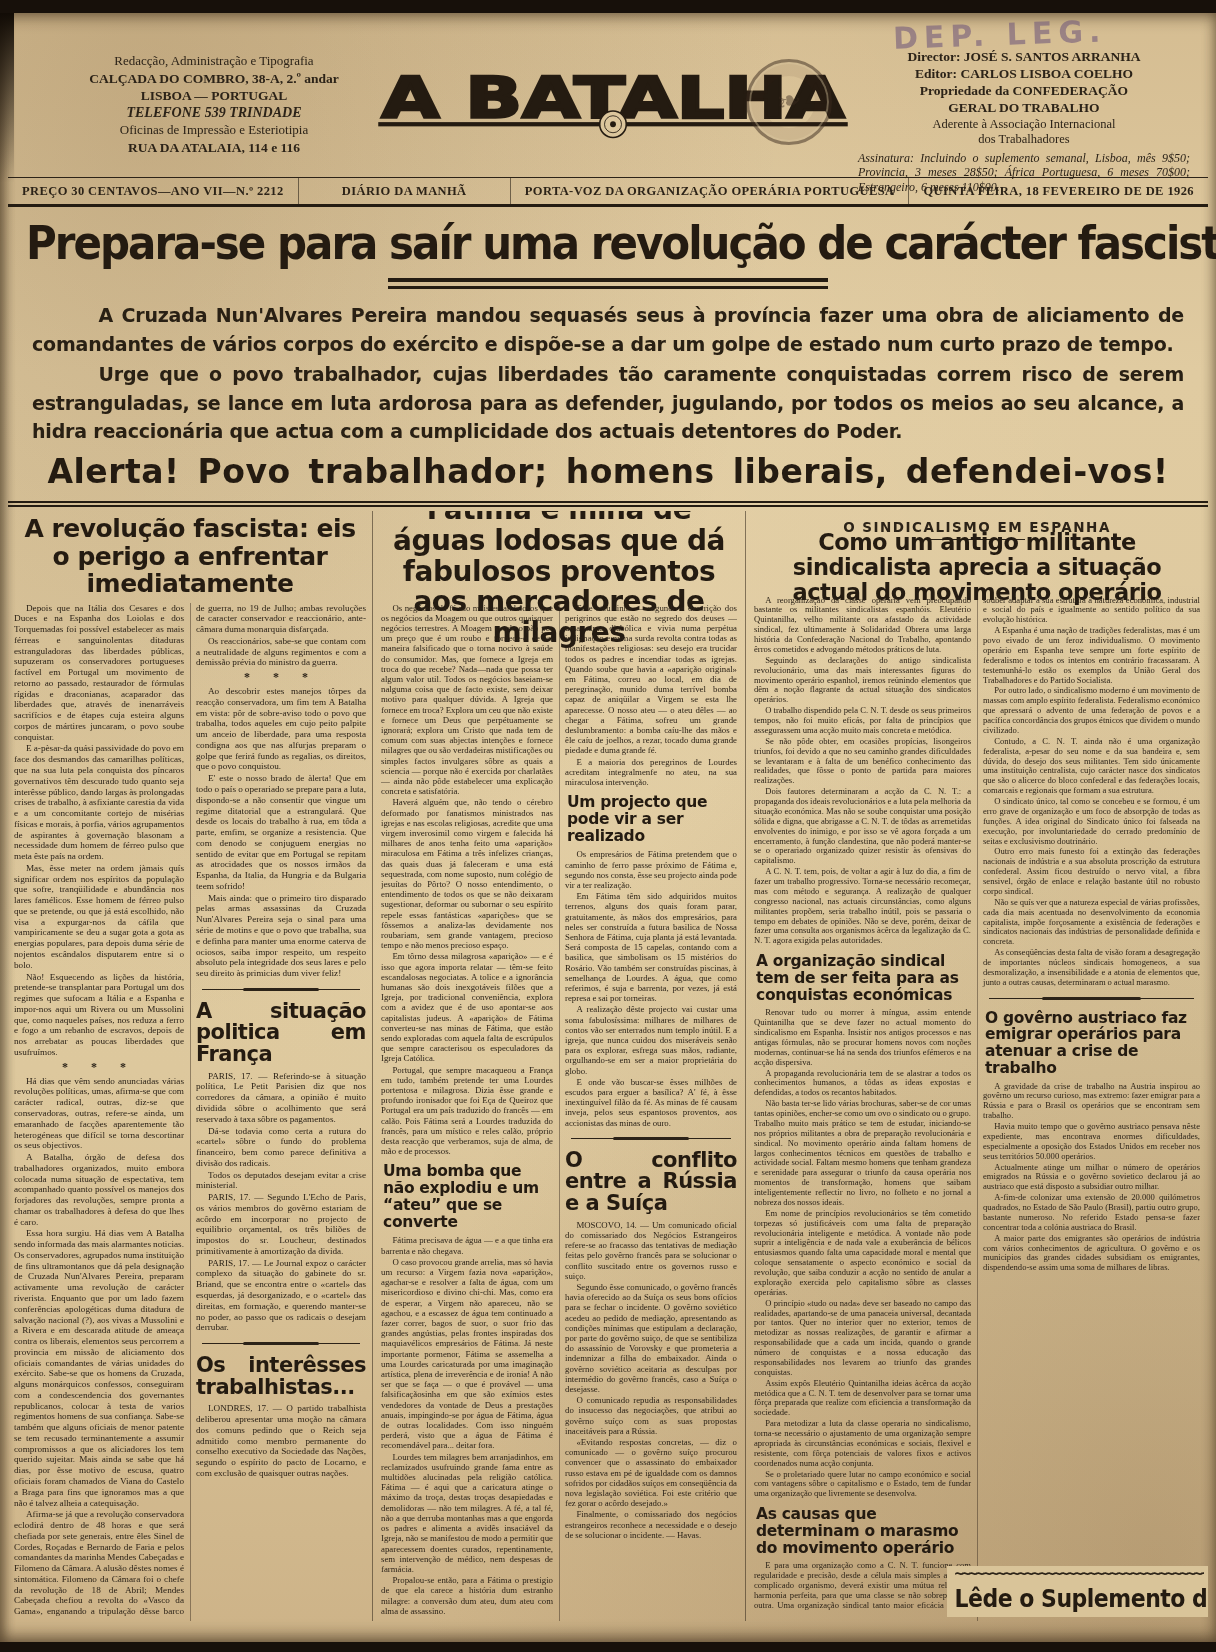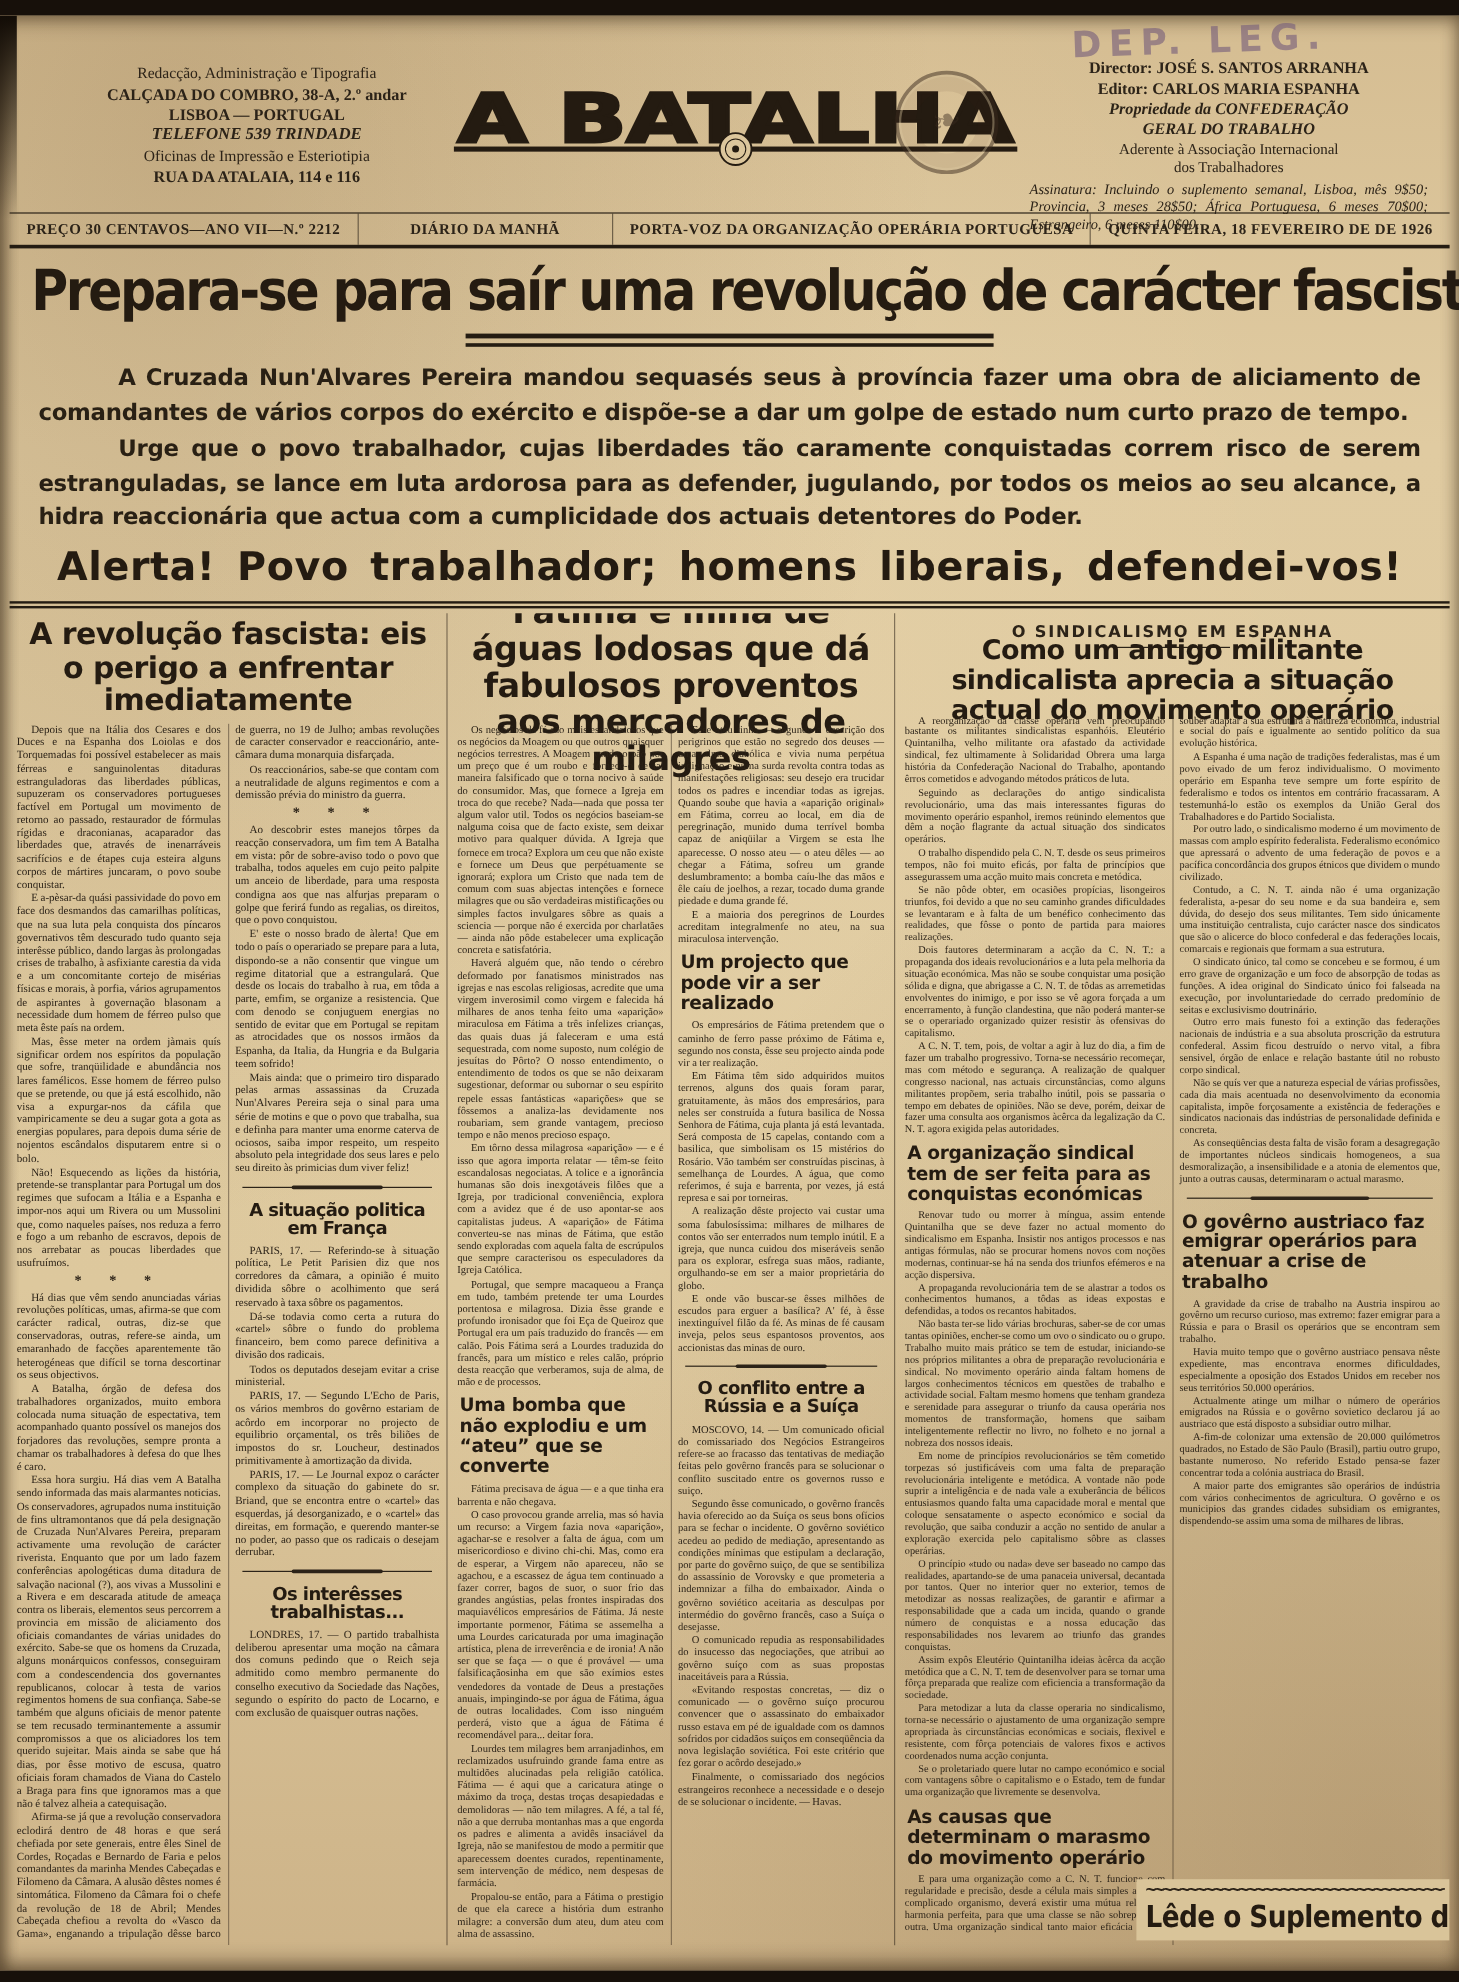--- a/index.html
+++ b/index.html
@@ -40,21 +40,21 @@
     position:absolute;right:26px;top:20px;width:80px;height:80px;border-radius:50%;
     border:3px solid rgba(58,42,30,.5);
     box-shadow: inset 0 0 0 2px rgba(220,200,160,.4), inset 0 0 0 14px rgba(58,42,30,.08);
   }
   .lib-stamp::before{
     content:"❧";position:absolute;left:50%;top:50%;transform:translate(-50%,-54%) rotate(-15deg);
     font-size:30px;color:rgba(58,42,30,.45);
   }
   .mh-right{width:332px;padding-top:10px;text-align:center;line-height:1.25;}
   .mh-right .rl{font-size:13.5px;font-weight:bold;}
-  .mh-right .rli{font-size:13.5px;font-weight:bold;font-style:italic;}
+  .mh-right .rli{font-size:13.5px;font-weight:bold;}
   .mh-right .rls{font-size:12.5px;}
   .assinatura{font-style:italic;font-size:12px;text-align:justify;margin-top:3px;line-height:1.2;}
 
   
   .dateline{
     display:flex;align-items:stretch;margin:0 8px;height:26px;
     border-top:1px solid #2c2318;border-bottom:3px solid #241c12;
     font-size:12.5px;font-weight:bold;letter-spacing:.4px;
   }
   .dl-cell{display:flex;align-items:center;padding:0 14px;white-space:nowrap;}
@@ -106,22 +106,22 @@
     flex:1;overflow:hidden;
     column-count:2;column-gap:12px;column-fill:auto;
     column-rule:1px solid rgba(50,38,26,.45);
     text-align:justify;
   }
   .art1 .art-cols{font-size:9.2px;line-height:1.17;}
   .art2 .art-cols{font-size:8.8px;line-height:1.16;}
   .art3 .art-cols{font-size:8.6px;line-height:1.15;}
   .art-cols p{margin:0 0 1px 0;text-indent:1.3em;hyphens:auto;word-spacing:-.2px;}
   .blk-h2{
-    font-family:"DejaVu Sans", sans-serif;font-weight:bold;font-size:15px;letter-spacing:-.5px;
-    text-align:center;line-height:1.03;margin:7px 0 5px 0;break-inside:avoid;color:#241b11;
+    font-family:"DejaVu Sans", sans-serif;font-weight:bold;font-size:21px;letter-spacing:-.5px;
+    line-height:1.03;margin:7px 0 5px 0;break-inside:avoid;color:#241b11;
   }
   .blk-h3{
     font-family:"DejaVu Sans", sans-serif;font-weight:bold;font-size:15.5px;letter-spacing:-.3px;
     text-align:left;line-height:1.08;margin:7px 2px 5px 2px;break-inside:avoid;color:#241b11;
   }
   .blk-stars{text-align:center;font-weight:bold;font-size:12px;letter-spacing:10px;margin:2px 0;}
   .blk-rule{height:9px;position:relative;margin:6px 6px;break-inside:avoid;}
   .blk-rule::before{content:"";position:absolute;left:0;right:0;top:4px;height:1px;background:#2c2318;}
   .blk-rule::after{content:"";position:absolute;left:26%;right:26%;top:3px;height:3px;background:#2c2318;border-radius:2px;}
   .promo-wrap{
@@ -161,21 +161,21 @@
           <text x="450" y="104" text-anchor="middle" textLength="872" lengthAdjust="spacingAndGlyphs" font-family="DejaVu Sans, sans-serif" font-size="106" font-weight="bold" fill="#241b11" stroke="#241b11" stroke-width="5">A BATALHA</text>
           <circle cx="450" cy="115" r="25" fill="#dcc69c" stroke="#241b11" stroke-width="3"></circle>
           <circle cx="450" cy="115" r="16" fill="none" stroke="#241b11" stroke-width="1.6"></circle>
           <circle cx="450" cy="115" r="5.5" fill="#241b11"></circle>
         </svg>
         <div class="lib-stamp"></div>
       </div>
 
       <div class="mh-right">
         <div class="rl">Director: JOSÉ S. SANTOS ARRANHA</div>
-        <div class="rl">Editor: CARLOS MARIA ESPANHA</div>
+        <div class="rl">Editor: CARLOS LISBOA COELHO</div>
         <div class="rli">Propriedade da CONFEDERAÇÃO</div>
         <div class="rli">GERAL DO TRABALHO</div>
         <div class="rls">Aderente à Associação Internacional</div>
         <div class="rls">dos Trabalhadores</div>
         <div class="assinatura">Assinatura: Incluindo o suplemento semanal, Lisboa, mês 9$50; Provincia, 3 meses 28$50; África Portuguesa, 6 meses 70$00; Estrangeiro, 6 meses 110$00.</div>
       </div>
     </header>
 
     <div class="dateline">
       <div class="dl-cell dl-price">PREÇO 30 CENTAVOS—ANO VII—N.º 2212</div>

